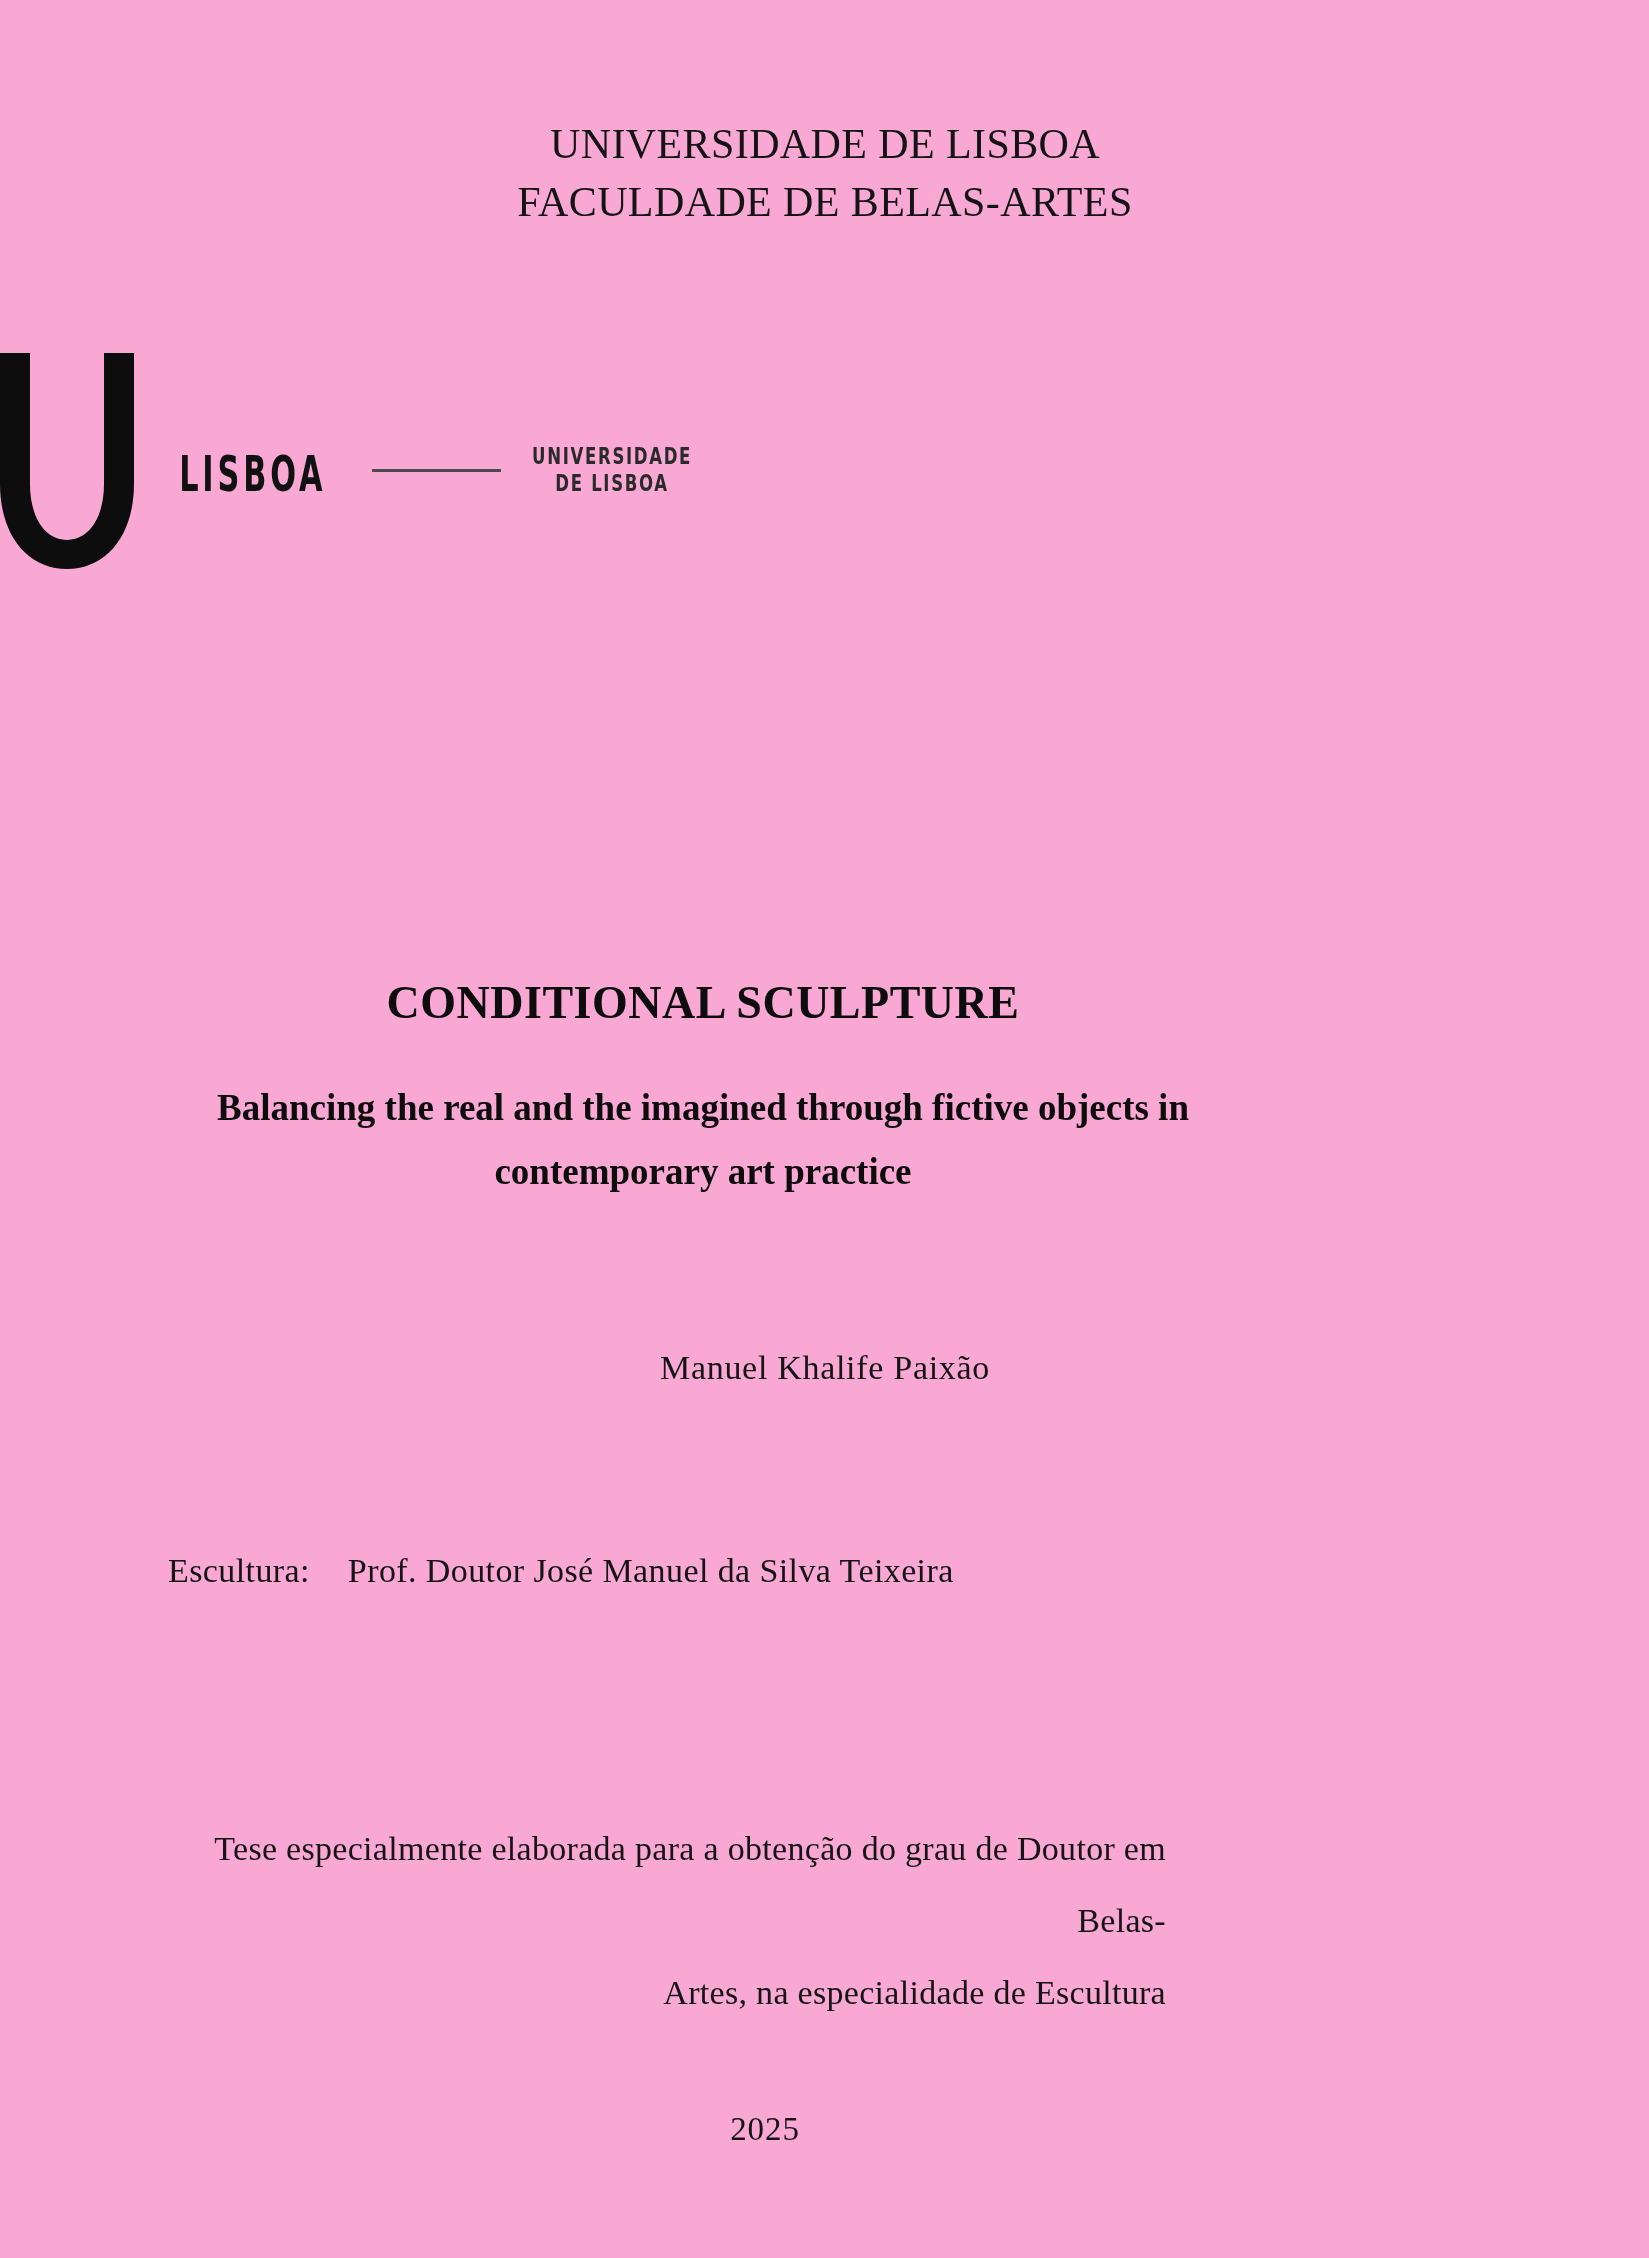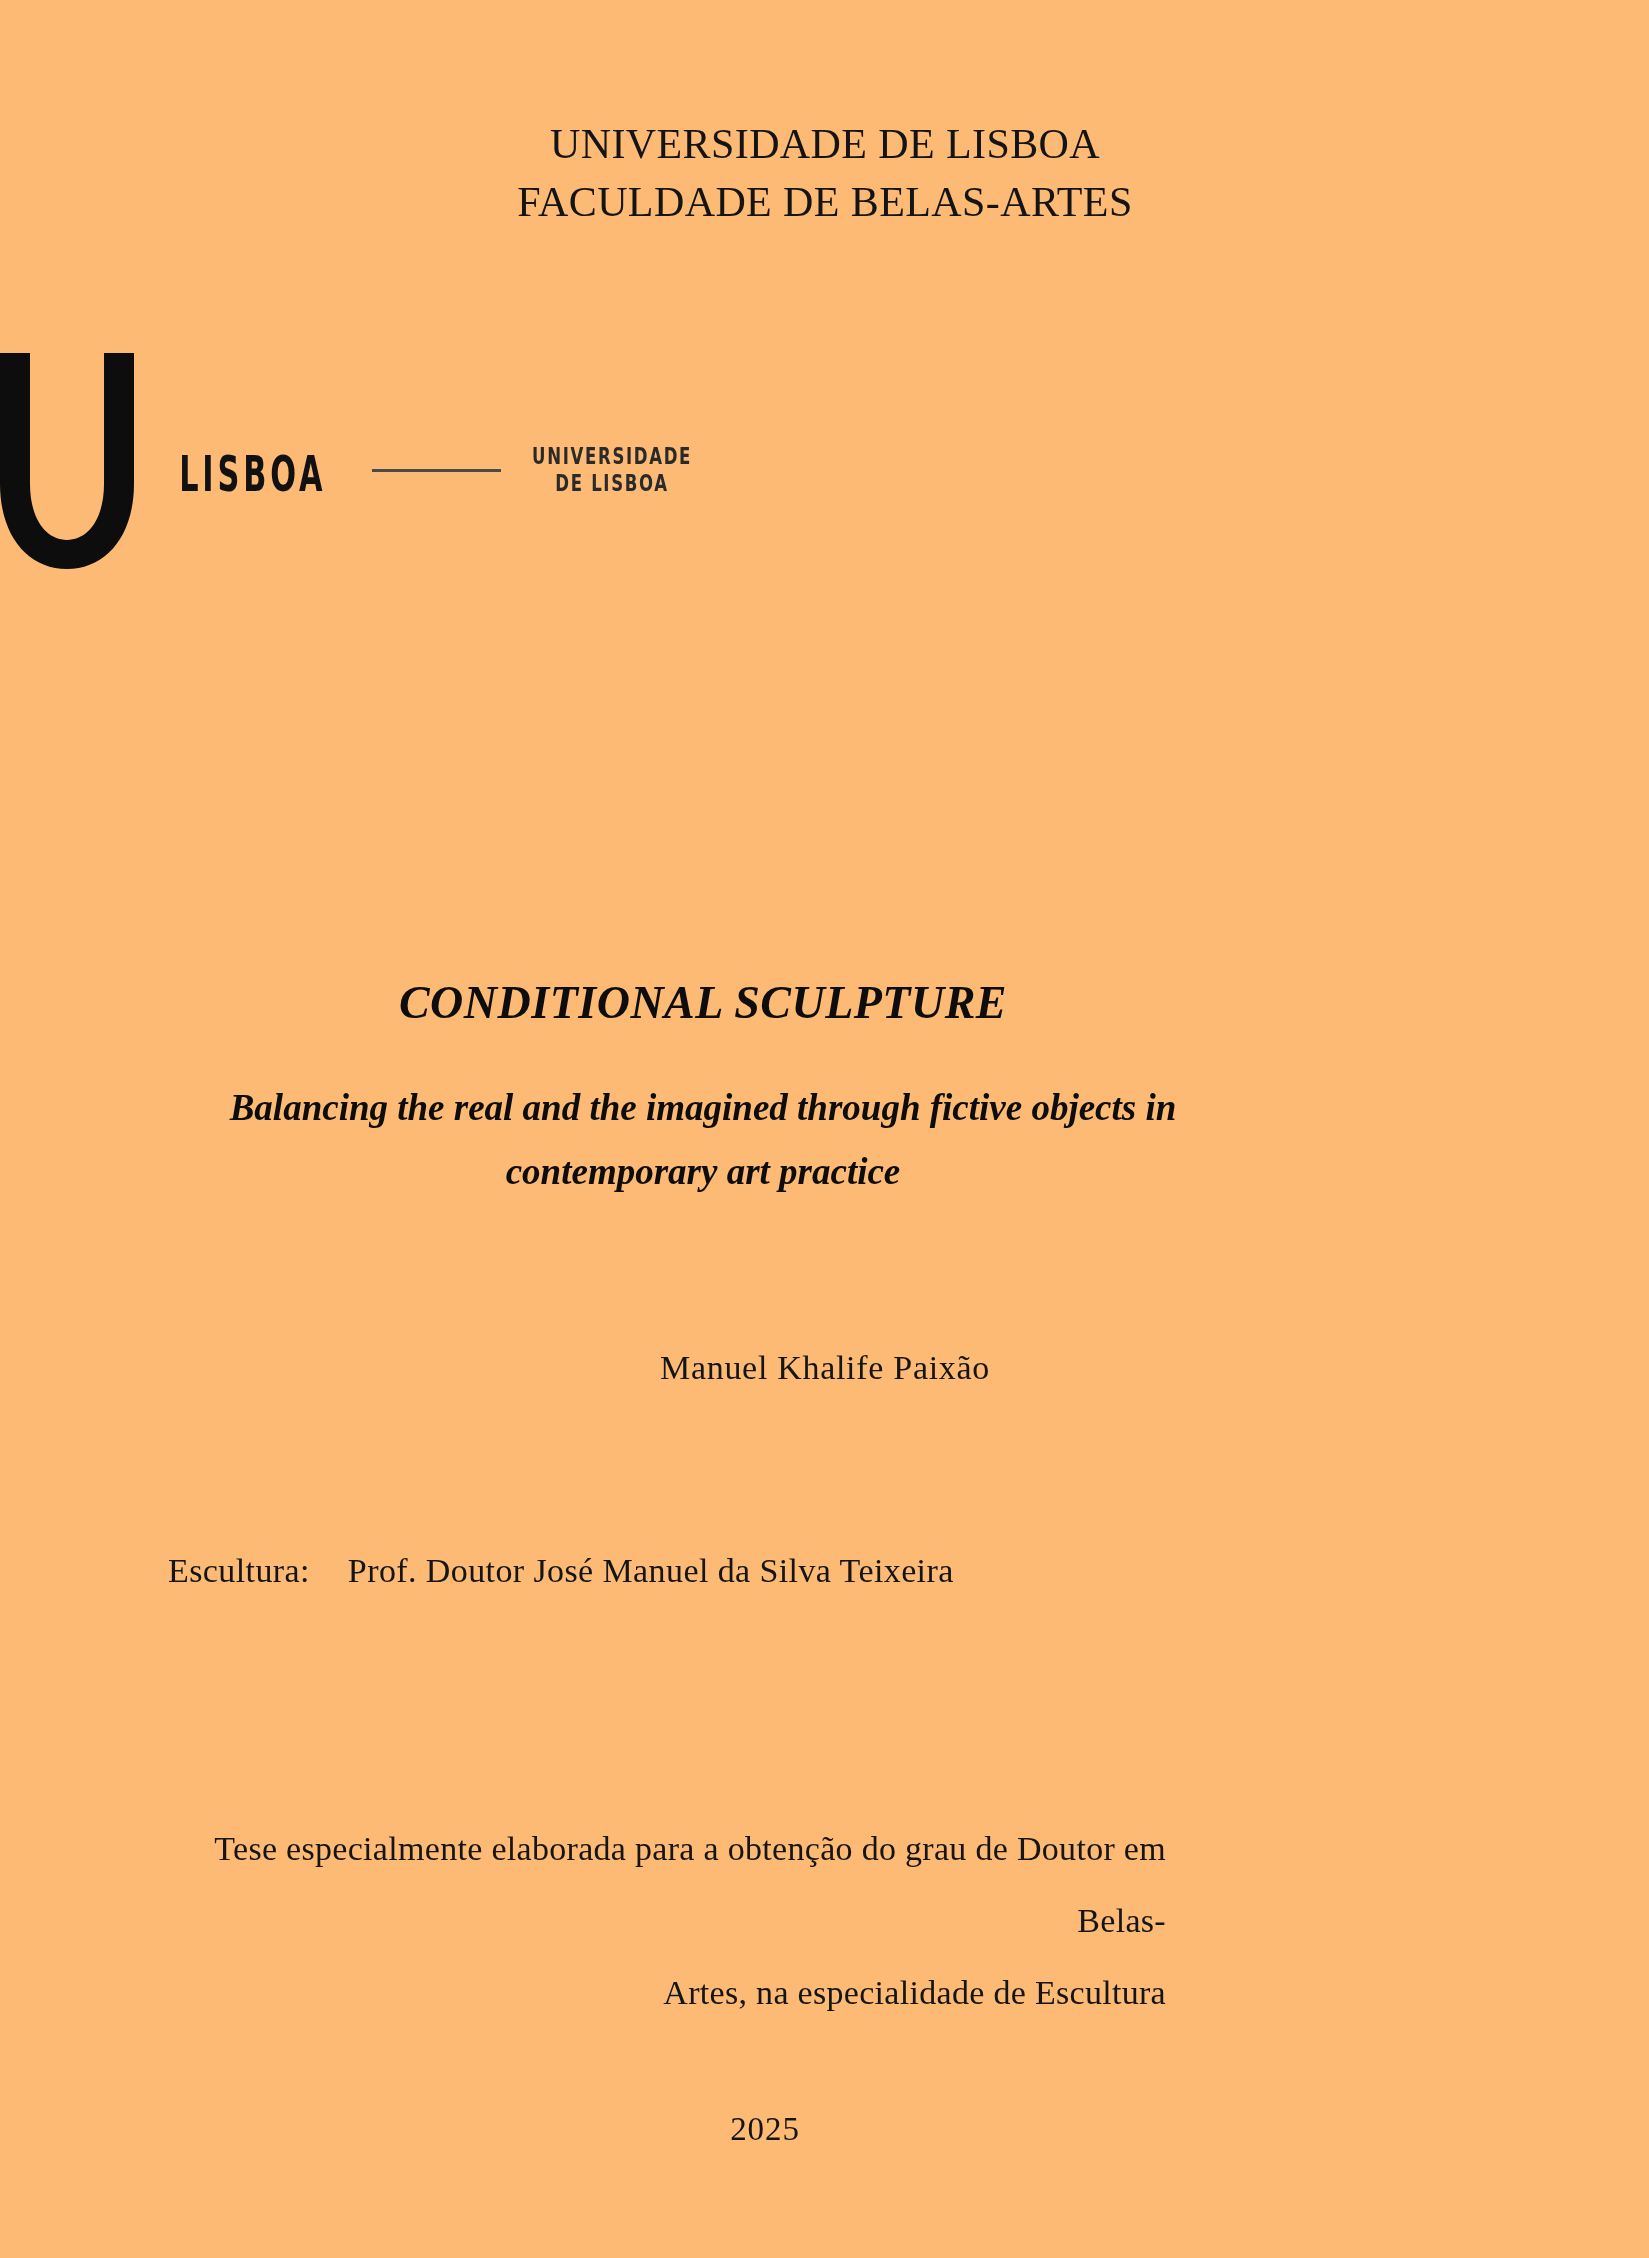--- a/index.html
+++ b/index.html
@@ -14,21 +14,21 @@
     font-family: "Liberation Serif", "DejaVu Serif", serif;
     color: #111111;
     overflow: hidden;
     position: relative;
   }
 
   .page {
     position: relative;
     width: 1650px;
     height: 2258px;
-    background: #fdba74;
+    background: #f9a8d4;
     box-sizing: border-box;
   }
 
   
   .institution {
     position: absolute;
     top: 115px;
     left: 0;
     width: 1650px;
     text-align: center;
@@ -91,21 +91,20 @@
     white-space: nowrap;
   }
 
   
   .title-block {
     position: absolute;
     top: 975px;
     left: 0;
     width: 1406px;
     text-align: center;
-    font-style: italic;
   }
   .main-title {
     font-family: "Liberation Serif", "DejaVu Serif", serif;
     font-weight: bold;
     font-size: 46px;
     line-height: 55px;
     letter-spacing: 0.5px;
     color: #0d0d0d;
     white-space: nowrap;
   }

